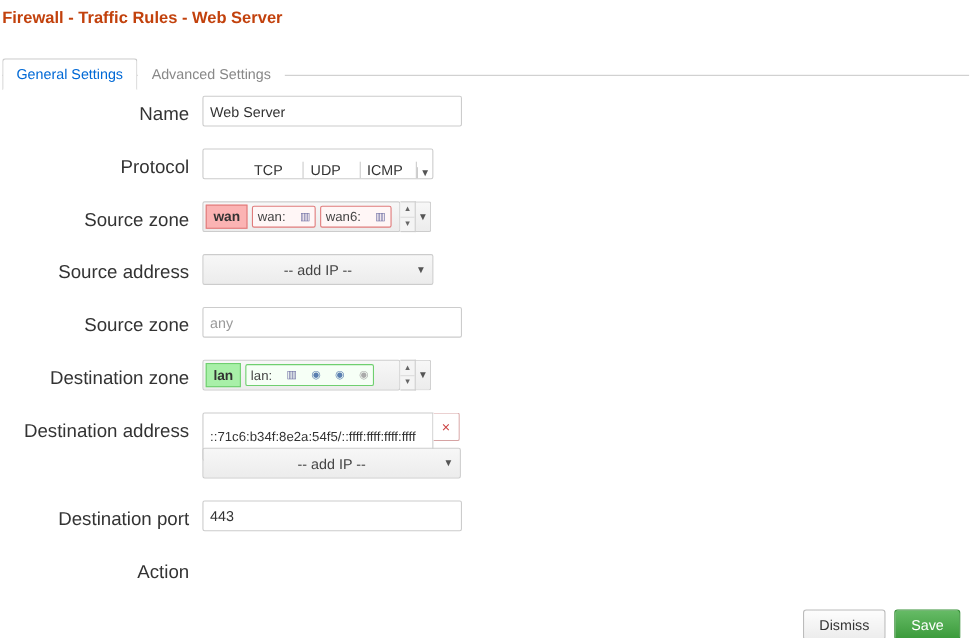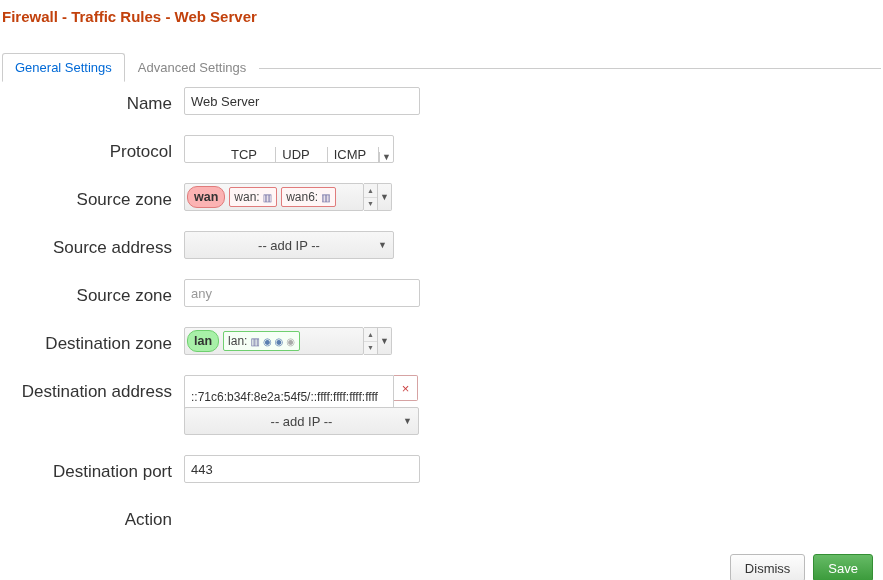--- a/index.html
+++ b/index.html
@@ -126,36 +126,36 @@
     height: 28px;
     padding: 2px;
     border: 1px solid #ccc;
     border-radius: 2px;
     background: linear-gradient(#f7f7f7,#ececec);
   }
   .zone-name {
     font-size: 12.5px;
     font-weight: bold;
     padding: 3px 6px;
-    border-radius: 10px;
+    border-radius: 0;
   }
   .zone-name.wan {
     background: #fbb3b3;
     border: 1px solid #e07b7b;
     color: #333;
   }
   .zone-name.lan {
     background: #a8f0a8;
     border: 1px solid #6fcf6f;
     color: #333;
   }
   .iface-chip {
     display: flex;
     align-items: center;
-    gap: 3px;
+    gap: 13px;
     font-size: 12px;
     color: #444;
     padding: 2px 4px;
     border: 1px solid #ccc;
     border-radius: 2px;
     background: #fff;
     white-space: nowrap;
   }
   .iface-chip.wanborder { border-color: #e07b7b; background:#fff6f6; }
   .iface-chip.lanborder { border-color: #6fcf6f; background:#f6fff6; }

